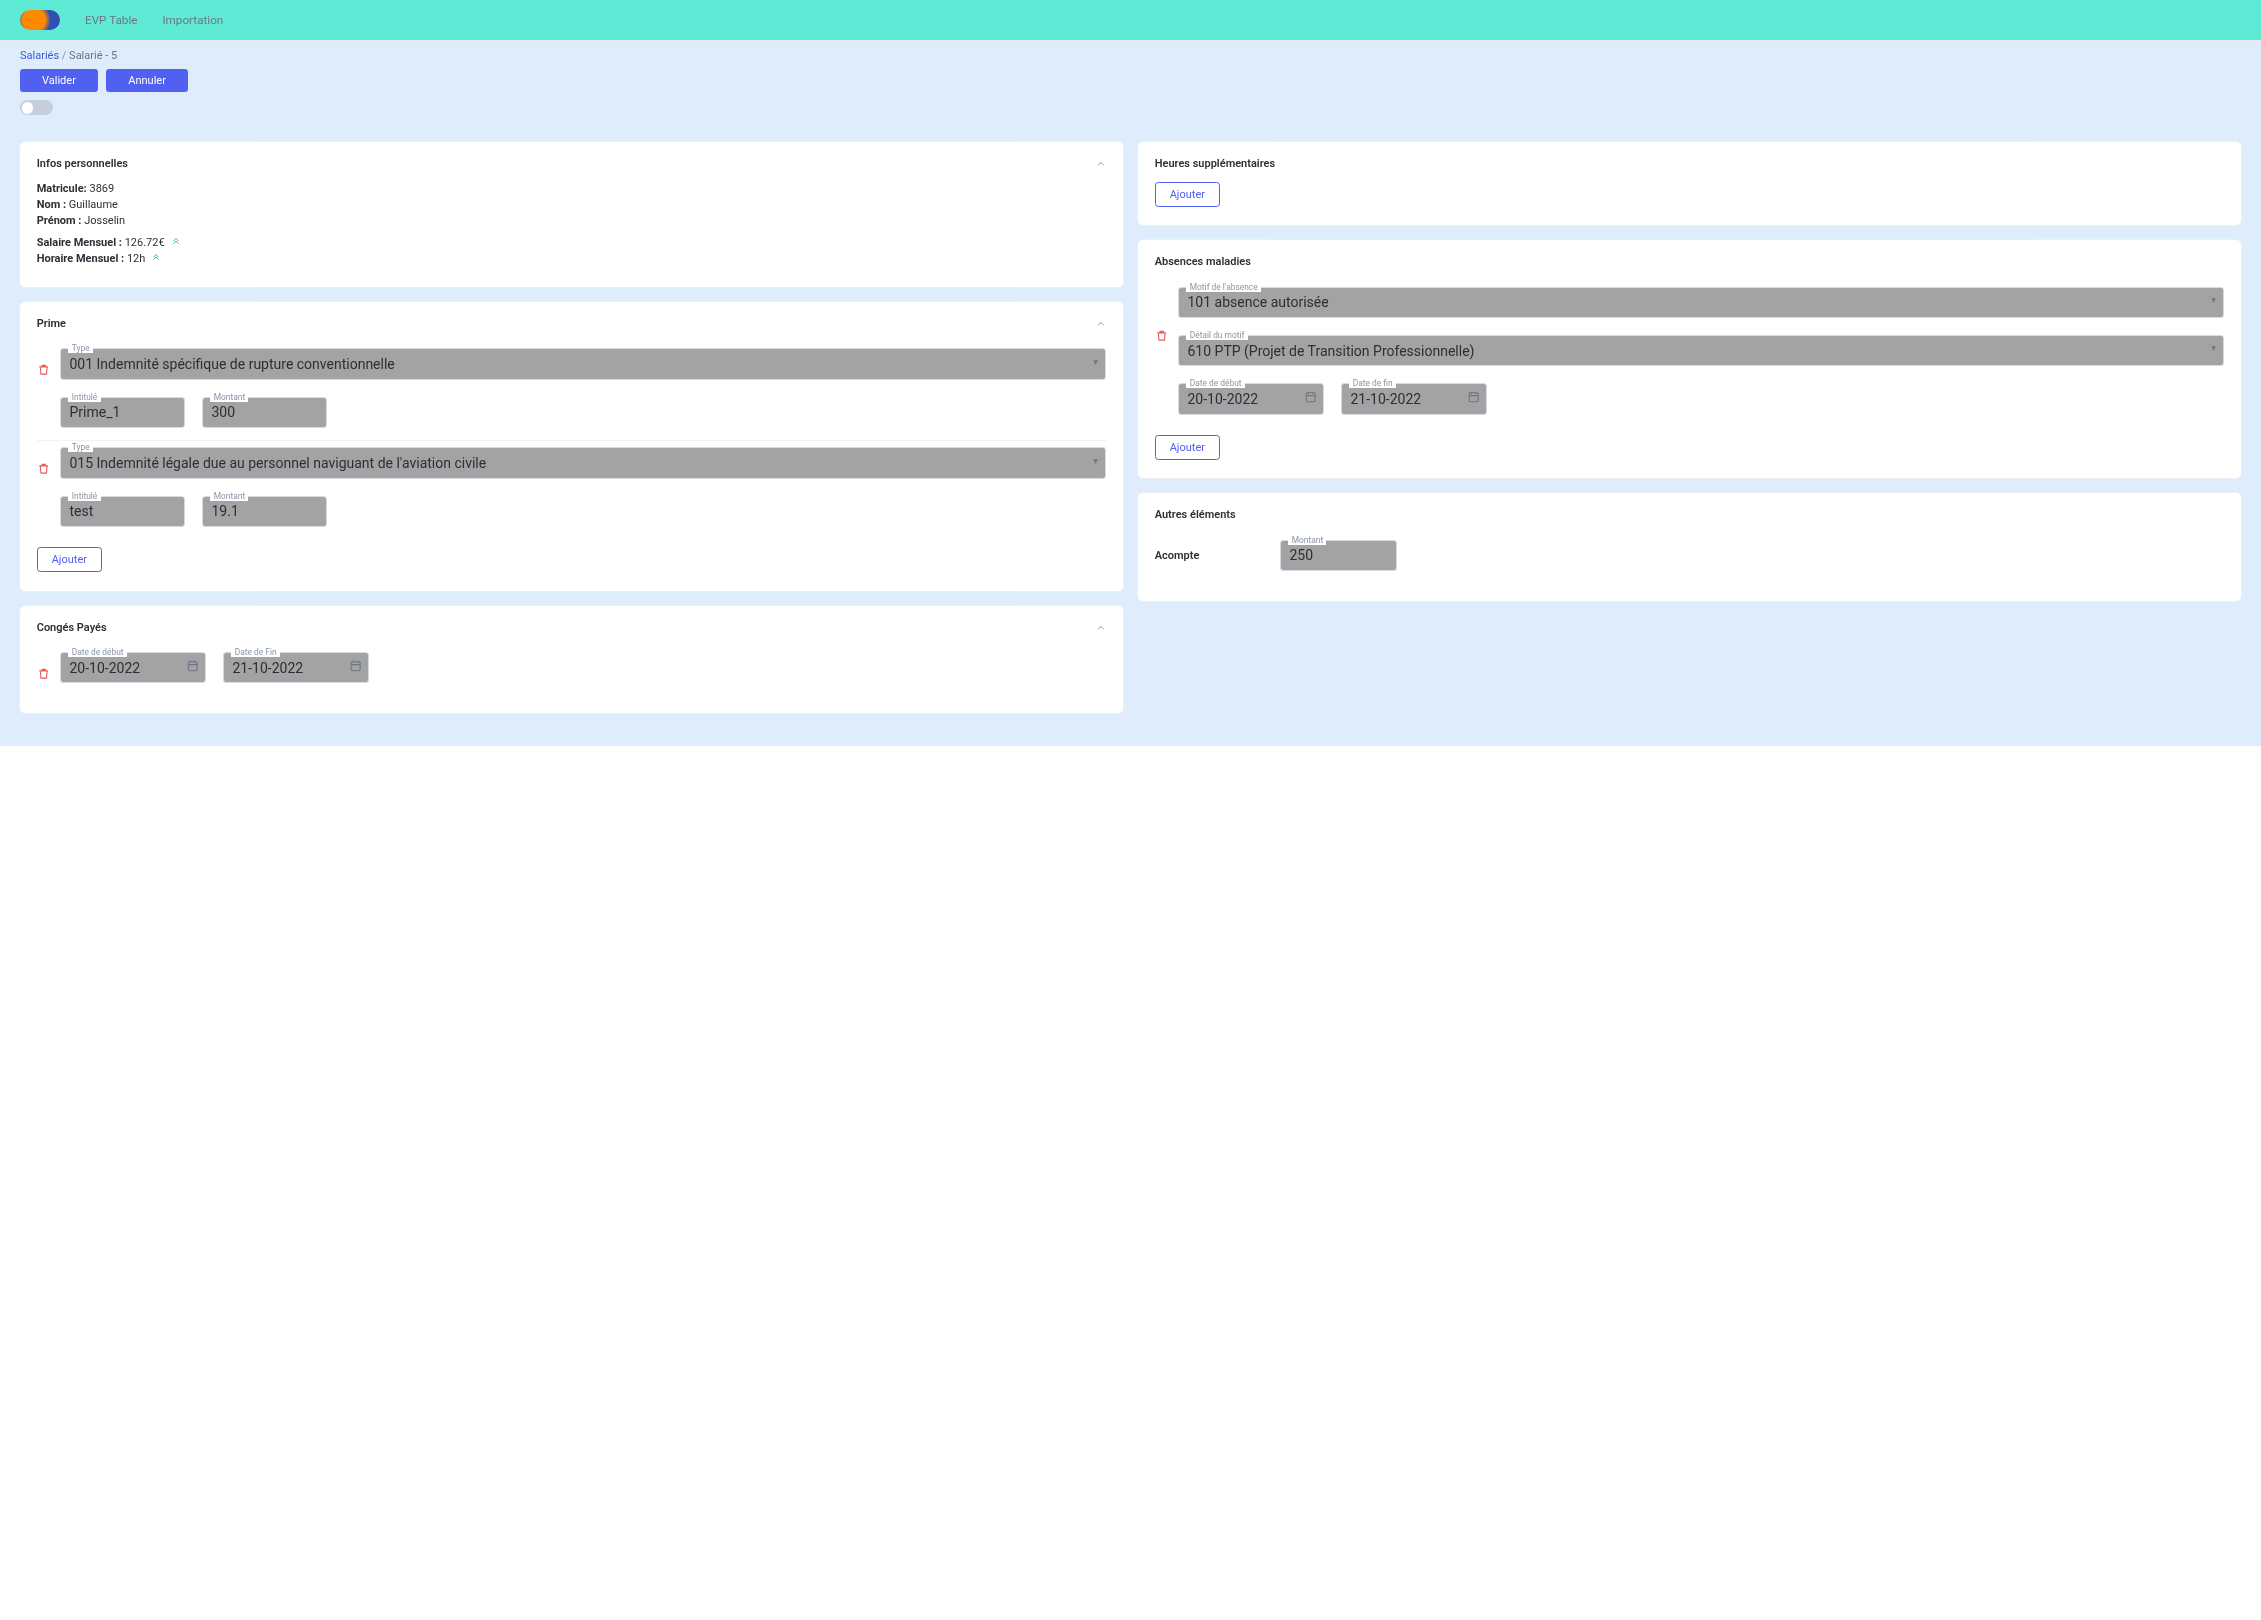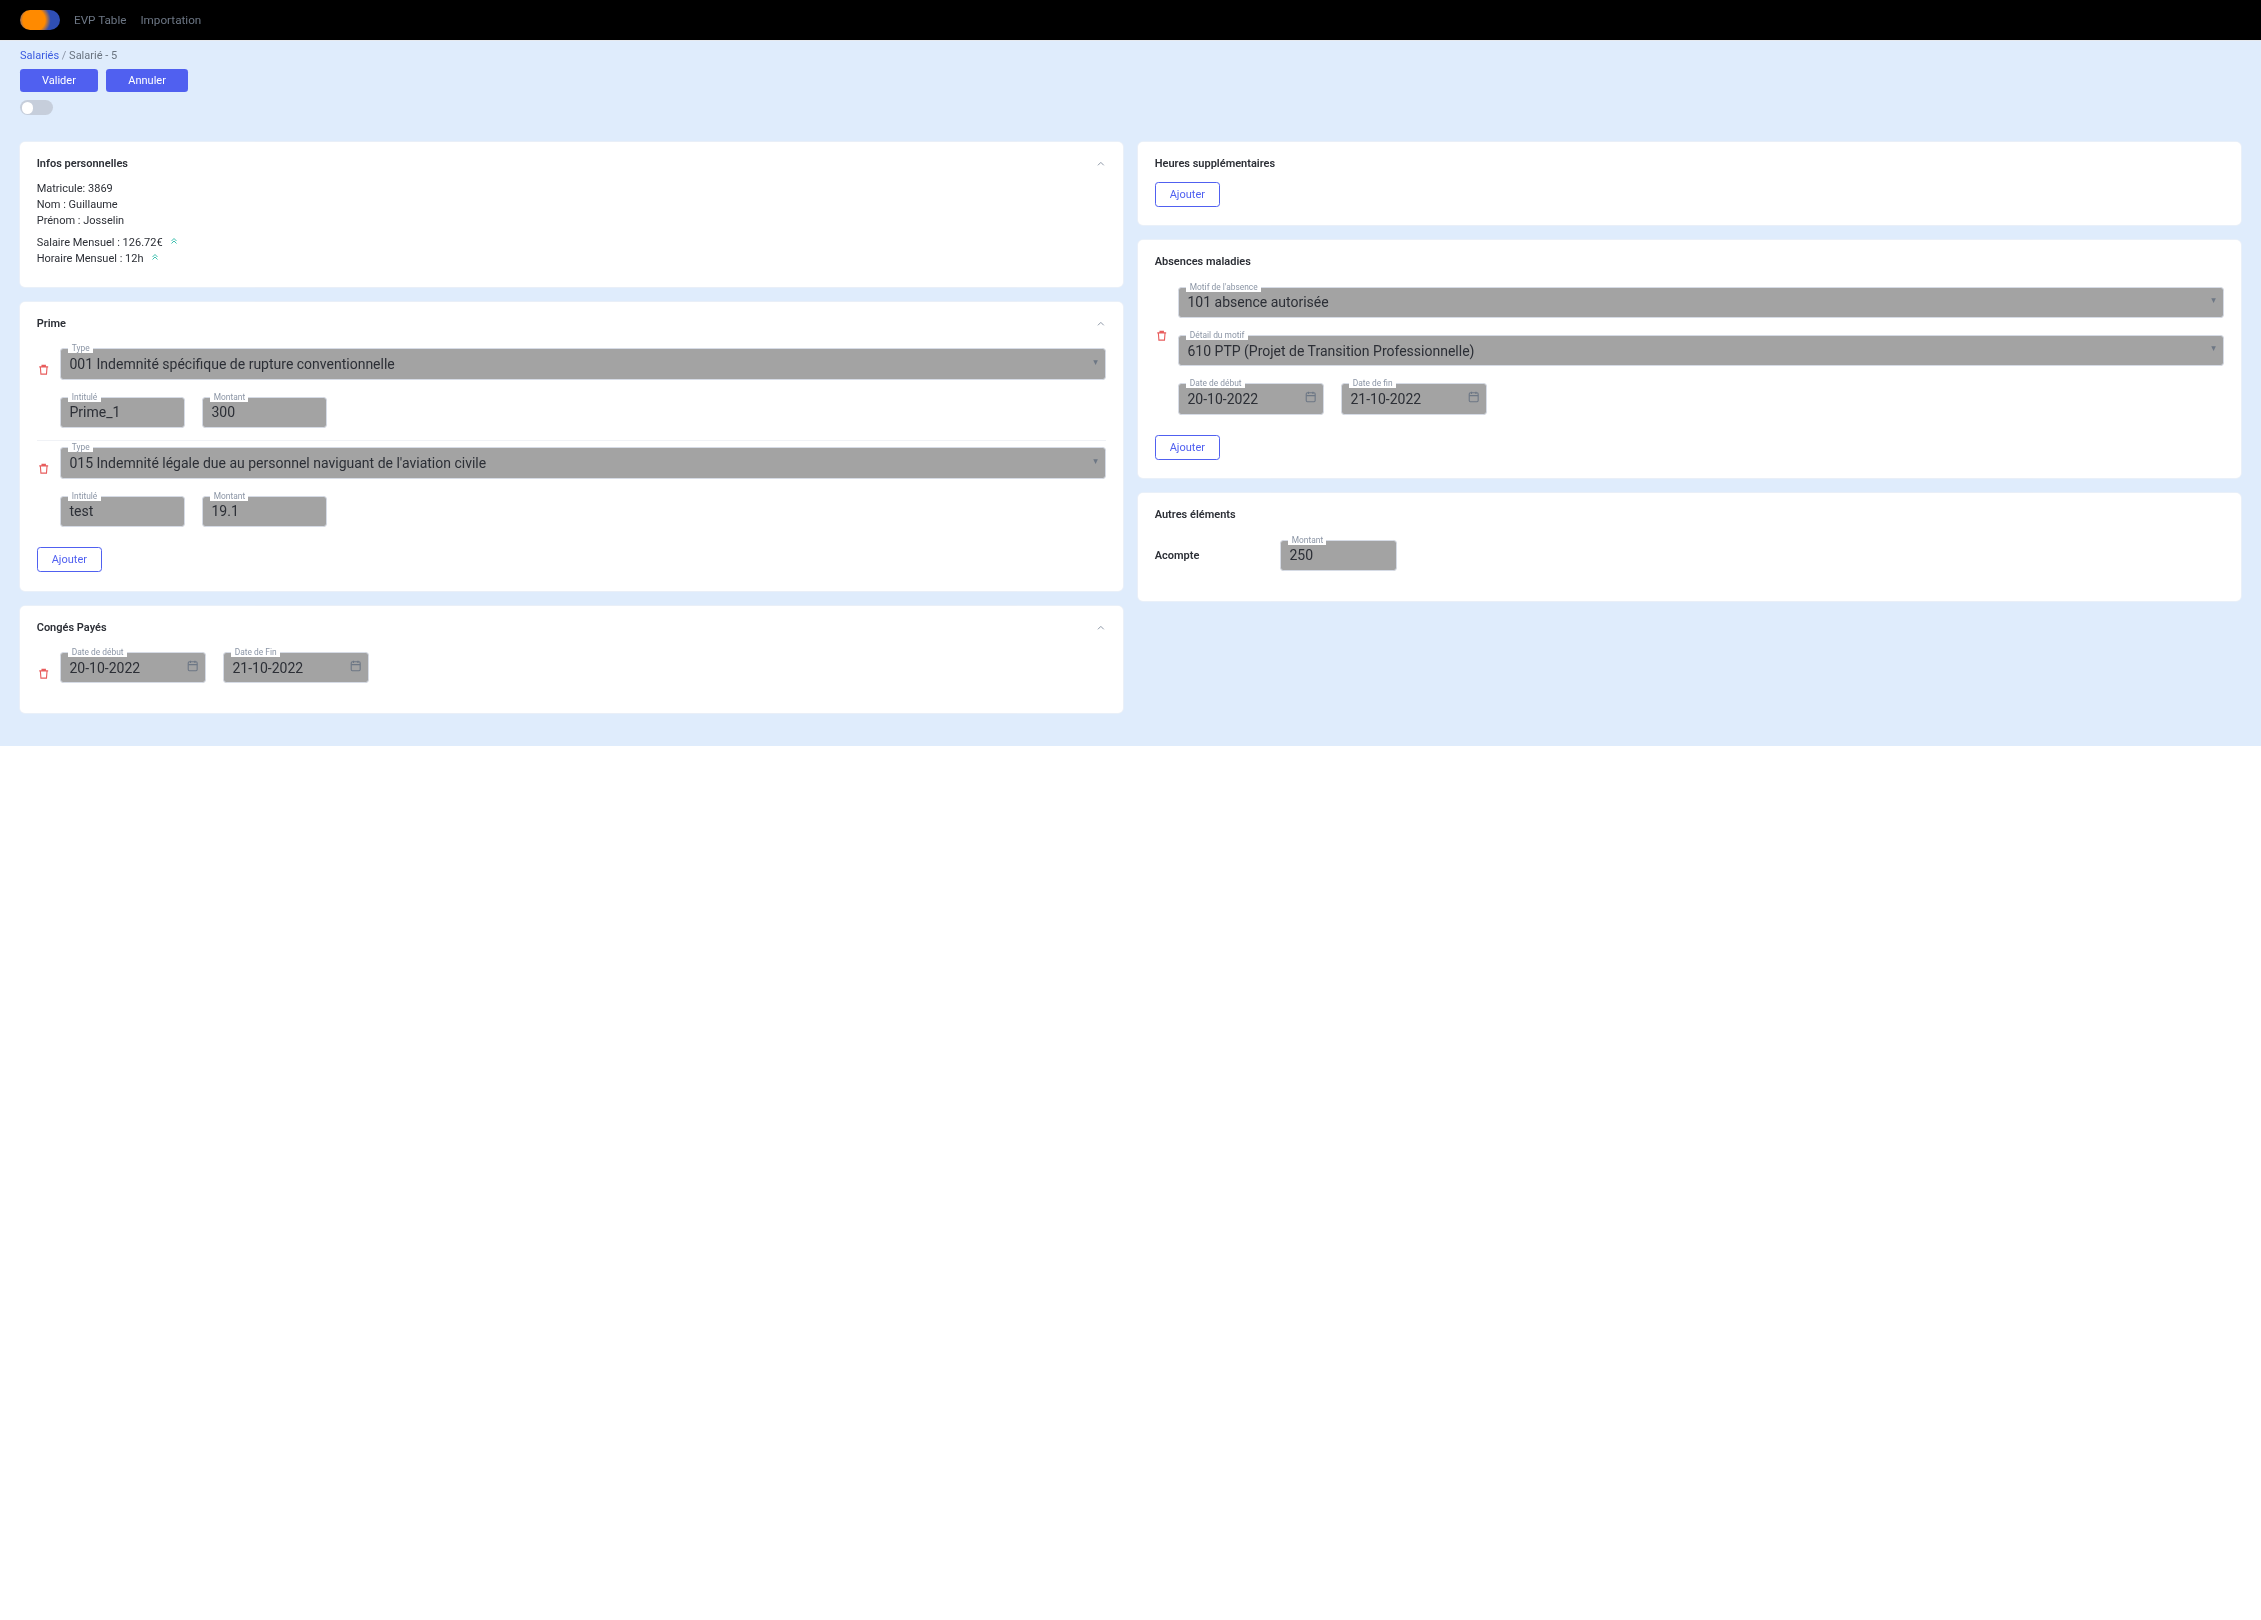--- a/index.html
+++ b/index.html
@@ -1,41 +1,41 @@
 <!DOCTYPE html>
 <html style="font-size:13.4px"><head>
 <meta charset="utf-8">
 <style>
   * { box-sizing: border-box; margin: 0; padding: 0; font-family: -apple-system, BlinkMacSystemFont, "Segoe UI", Roboto, sans-serif; }
   body { background: #fff; }
   .app { display:flex; flex-direction:column; }
 
   
-  .nav { display:flex; align-items:center; gap:14px; padding:10px 16.7px 10px 20px; border-bottom:0.8px solid #e6e9ee; background:#000000;}
+  .nav { display:flex; align-items:center; gap:25px; padding:10px 16.7px 10px 20px; border-bottom:0.8px solid #e6e9ee; background:#5eead4;}
   .logo { width:40px; height:20px; border-radius:10px; background: radial-gradient(circle at 35% 50%, #ff8a00 0%, #ff8a00 40%, #2f4fb5 60%, #2f4fb5 100%); position:relative; }
   .nav a { color:#6d7785; font-size:11.7px; text-decoration:none; cursor:pointer; }
 
   
   .subheader { background:#dfecfc; padding:8.4px 20px 11.7px; }
   .breadcrumb { font-size:11px; color:#3b5be0; }
   .breadcrumb .sep { color:#8b95a5; }
   .breadcrumb .current { color:#69737f; }
   .btnrow { margin-top:6.7px; display:flex; gap:8.4px; align-items:center; }
   .btn { background:#5060f0; color:#fff; border:none; padding:5px 22px; font-size:11px; border-radius:3.3px; cursor:pointer; }
   .toggle { margin-top:8.4px; width:33px; height:15px; background:#c6cedb; border-radius:8.4px; position:relative; cursor:pointer; }
   .toggle .knob { position:absolute; left:1.7px; top:1.7px; width:11.7px; height:11.7px; background:#fff; border-radius:50%; }
 
   
   .main { background:#dfecfc; padding:15px 20px 33px; display:grid; grid-template-columns: minmax(0,1fr) minmax(0,1fr); gap:15px; align-items:start; }
   .card { background:#fff; border-radius:5px; padding:15px 16.7px 18.4px; box-shadow:0 0 0 0.8px #edf1f7; }
   .card h2 { font-size:11px; color:#2c2f36; font-weight:600; display:flex; justify-content:space-between; align-items:flex-end; margin-bottom:11.7px; }
   .chev { width:11.7px; height:11.7px; color:#8b95a5; }
 
   .kv { font-size:11px; color:#2c2f36; margin:3.3px 0; }
-  .kv b { font-weight:400; }
+  .kv b { font-weight:700; }
   .up-icon { color:#15b39e; margin-left:3.3px; font-size:10px; }
 
   
   .entry { display:flex; gap:8.4px; align-items:flex-start; padding:6.7px 0 11.7px; border-bottom:0.8px solid #f0f2f6; }
   .entry:last-of-type{ border-bottom:none; }
   .trash { color:#e85c5c; cursor:pointer; padding-top:15px; width:15px; }
   .fields { display:flex; flex-wrap:wrap; gap:17px; flex:1; }
   .field { position:relative; }
   .field.full { flex:1 0 100%; }
   .field.small { flex:0 0 125px; }

